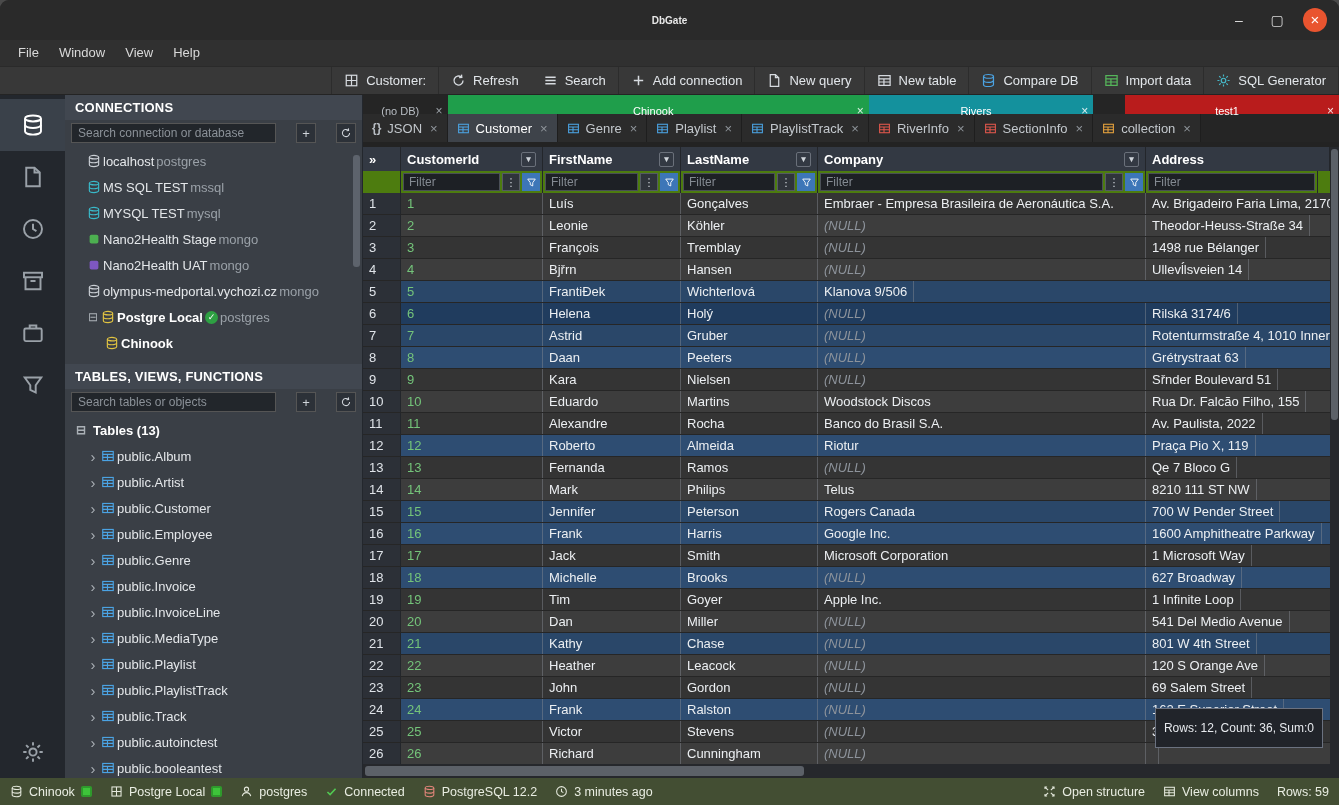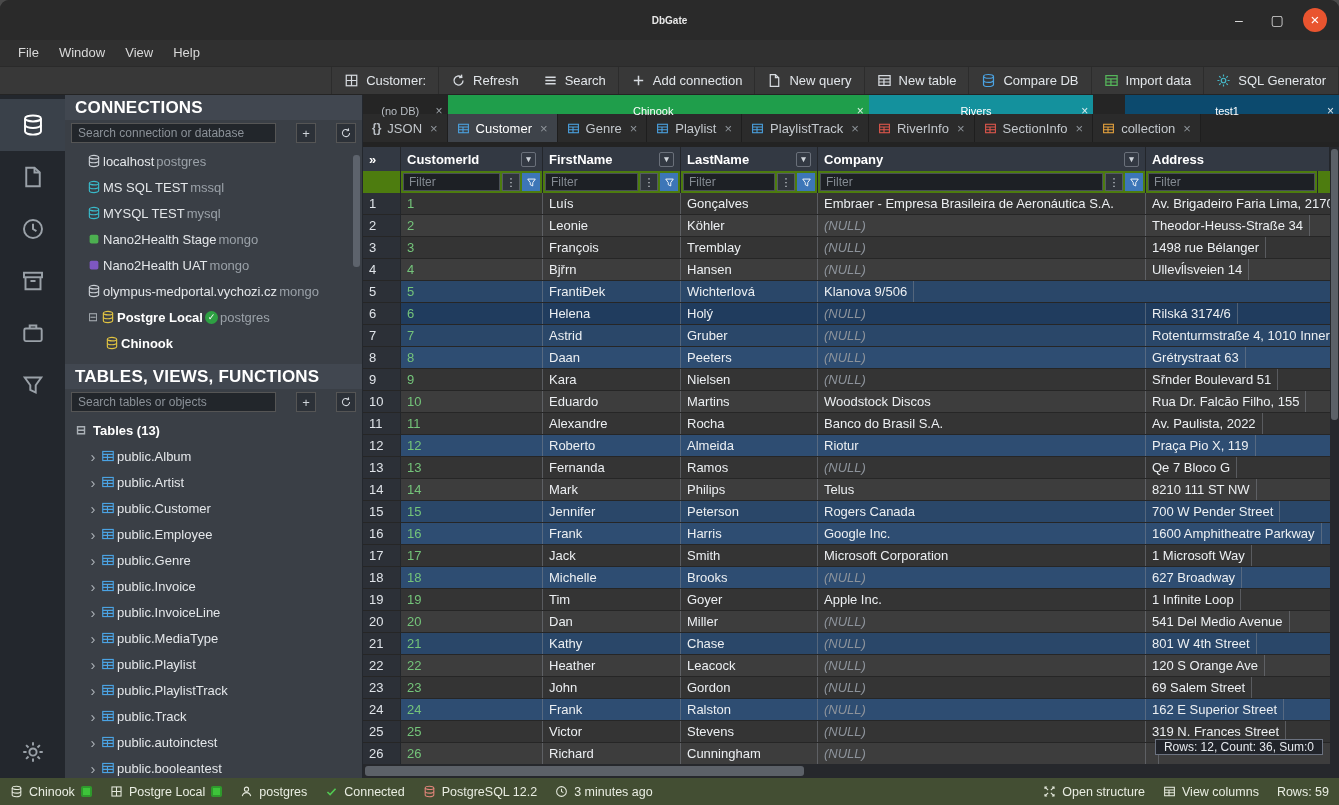--- a/index.html
+++ b/index.html
@@ -26,21 +26,21 @@
 .main{flex:1;display:flex;min-height:0}
 .iconbar{width:65px;background:#23272d;display:flex;flex-direction:column;padding-top:4px;flex:0 0 auto}
 .ib-item{height:52px;display:flex;align-items:center;justify-content:center;color:#9aa1a8;cursor:pointer}
 .ib-item.active{background:#3a414a;color:#fff}
 .ib-ic{width:24px;height:24px}
 .ib-spacer{flex:1}
 
 .leftpanel{width:298px;background:#3a3f46;display:flex;flex-direction:column;flex:0 0 auto;border-right:1px solid #23272d;min-height:0}
 .panel-section{display:flex;flex-direction:column;position:relative}
 .panel-section.grow{flex:1;min-height:0;overflow:hidden;margin-top:8px}
-.panel-header{height:25px;line-height:25px;padding:0 10px;color:#fff;font-weight:bold;font-size:17px;background:#414750;flex:0 0 auto;letter-spacing:.2px}
+.panel-header{height:25px;line-height:25px;padding:0 10px;color:#fff;font-weight:bold;font-size:13px;background:#414750;flex:0 0 auto;letter-spacing:.2px}
 .searchrow{display:flex;align-items:center;padding:3px 6px;gap:20px;flex:0 0 auto}
 .searchinput{flex:1;height:20px;background:#22262b;border:1px solid #555;color:#ddd;font-size:12px;padding:0 6px;font-family:inherit}
 .searchinput::placeholder{color:#8b9198}
 .sbtn{width:20px;height:20px;background:#2c3138;border:1px solid #555;color:#cfd4da;font-size:13px;display:flex;align-items:center;justify-content:center;cursor:pointer;padding:0}
 .sbtn .ic{width:12px;height:12px}
 .treelist{padding-top:2px}
 .tree-item{height:26px;display:flex;align-items:center;gap:2px;padding-left:22px;color:#e4e7ea;font-size:13px;cursor:pointer;white-space:nowrap;overflow:hidden}
 .tree-item.child{padding-left:40px}
 .tree-item.bold .tname{font-weight:bold;color:#fff}
 .tree-ic{width:14px;height:14px}
@@ -89,21 +89,21 @@
 .row{height:22px;display:flex;border-bottom:1px solid #262626;padding-right:9px}
 .row:nth-child(even){background:#3d3d3d}
 .row:nth-child(odd){background:#343434}
 .row.sel{background:#2e4d72}
 .row.sel:nth-child(odd){background:#2a4769}
 .row.cur{background:#203c5e!important}
 .cell{line-height:21px;padding:0 6px;font-size:13px;color:#eceff2;border-right:1px solid rgba(135,140,148,.45);white-space:nowrap;overflow:hidden;flex:0 0 auto}
 .cell.c-gut{background:#2c3037;color:#dfe3e8;border-right:1px solid #23262b}
 .cell.c-id{color:#74c47a}
 .nullv{color:#8d939b;font-style:italic}
-.overlay{position:absolute;right:16px;bottom:23px;background:#21242a;border:1px solid #6b7280;color:#e7eaee;font-size:12px;padding:0 8px;z-index:5;white-space:nowrap}
+.overlay{position:absolute;right:16px;bottom:30px;background:#21242a;border:1px solid #6b7280;color:#e7eaee;font-size:12px;padding:12px 8px;z-index:5;white-space:nowrap}
 .vscroll{position:absolute;top:0;right:0;bottom:14px;width:9px;background:#26282c;z-index:4}
 .vthumb{position:absolute;top:2px;left:1px;right:1px;height:44%;background:#5c6168;border-radius:3px}
 .hscroll{height:14px;flex:0 0 auto;background:#26282c;position:relative}
 .hthumb{position:absolute;top:2px;bottom:2px;left:2px;width:45%;background:#5c6168;border-radius:3px}
 
 .statusbar{height:27px;background:#434e33;display:flex;align-items:center;padding:0 10px;flex:0 0 auto;color:#e9ede2;font-size:12.5px}
 #status-left,#status-right{display:flex;gap:18px;align-items:center}
 #status-right{margin-left:auto}
 .st-item{display:flex;align-items:center;gap:6px;cursor:pointer;white-space:nowrap}
 .st-ic{width:13px;height:13px}
@@ -573,21 +573,21 @@
               <div class="tab">
                 <svg class="ic tab-ic" viewBox="0 0 16 16" style="color: rgb(226, 87, 76);">
                   <use href="#i-table"></use>
                 </svg>
                 <span class="tab-label">SectionInfo</span>
                 <span class="tab-x">×</span>
               </div>
             </div>
           </div>
           <div class="tabgroup grow">
-            <div class="band" style="background: #0c4a6e; margin-left: 32px;">
+            <div class="band" style="background: #b91c1c; margin-left: 32px;">
               <span class="band-label">test1</span>
               <span class="band-x">×</span>
             </div>
             <div class="tabrow">
               <div class="tab">
                 <svg class="ic tab-ic" viewBox="0 0 16 16" style="color: rgb(232, 163, 61);">
                   <use href="#i-table"></use>
                 </svg>
                 <span class="tab-label">collection</span>
                 <span class="tab-x">×</span>

